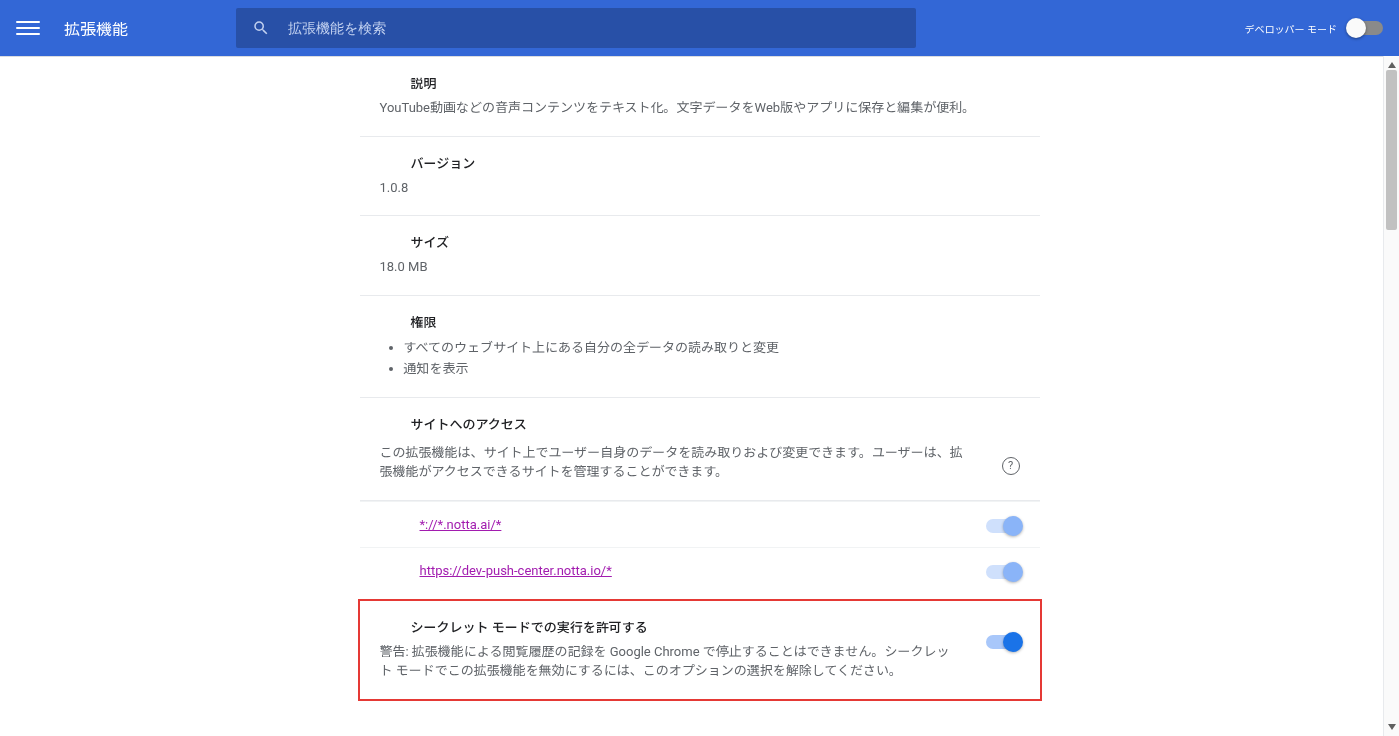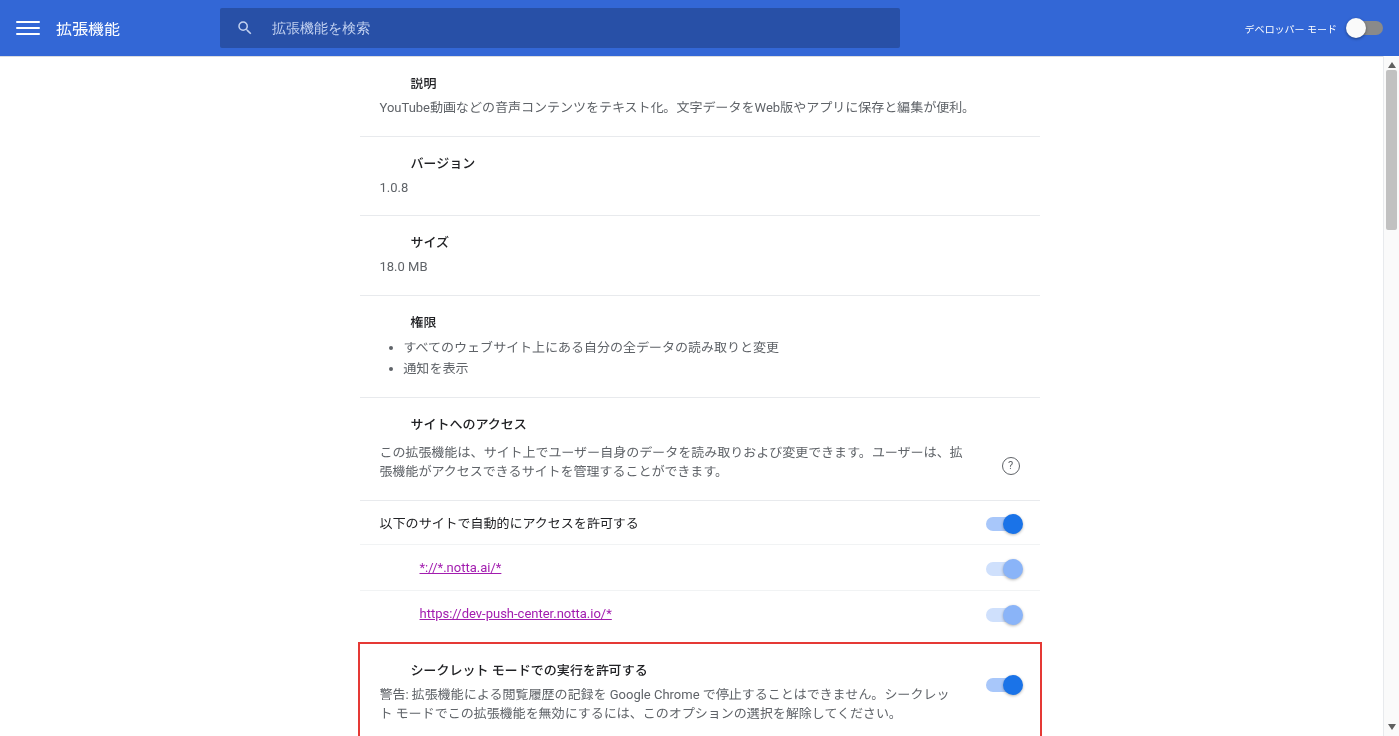--- a/index.html
+++ b/index.html
@@ -1,19 +1,19 @@
 <!DOCTYPE html>
 <html><head>
 <meta charset="utf-8">
 <style>
   * { box-sizing: border-box; margin: 0; padding: 0; }
   body { font-family: "Roboto", "Noto Sans JP", "Hiragino Sans", sans-serif; background: #fff; color: #202124; font-size: 13px; }
   .header {
     height: 56px; background: #3367d6; display: flex; align-items: center;
-    padding: 0 16px; color: #fff; gap: 16px;
+    padding: 0 16px; color: #fff; gap: 24px;
   }
   .menu-icon { width: 24px; height: 24px; display: flex; flex-direction: column; justify-content: center; gap: 4px; cursor: pointer; }
   .menu-icon span { display: block; height: 2px; background: #fff; border-radius: 1px; }
   .header-title { font-size: 16px; font-weight: 400; }
   .search-wrap { flex: 1; max-width: 680px; margin-left: 84px; }
   .search-box {
     background: #2850a7; height: 40px; border-radius: 2px; display: flex; align-items: center;
     padding: 0 16px; gap: 18px;
   }
   .search-box svg { width: 18px; height: 18px; fill: #c2d1f0; }
@@ -139,24 +139,20 @@
 
     <div class="section">
       <div class="sec-label" style="margin-bottom:10px;">サイトへのアクセス</div>
       <div class="row">
         <div class="sec-body text">この拡張機能は、サイト上でユーザー自身のデータを読み取りおよび変更できます。ユーザーは、拡張機能がアクセスできるサイトを管理することができます。</div>
         <span class="help-icon">?</span>
       </div>
     </div>
 
     <div>
-      <div class="auto-row">
-        <div style="font-size:13px; color:#202124;">以下のサイトで自動的にアクセスを許可する</div>
-        <div class="sw sw-on"></div>
-      </div>
       <div class="sub-row">
         <span class="url">*://*.notta.ai/*</span>
         <div class="sw sw-on-light"></div>
       </div>
       <div class="sub-row" style="padding-bottom:20px;">
         <span class="url">https://dev-push-center.notta.io/*</span>
         <div class="sw sw-on-light"></div>
       </div>
     </div>
 

